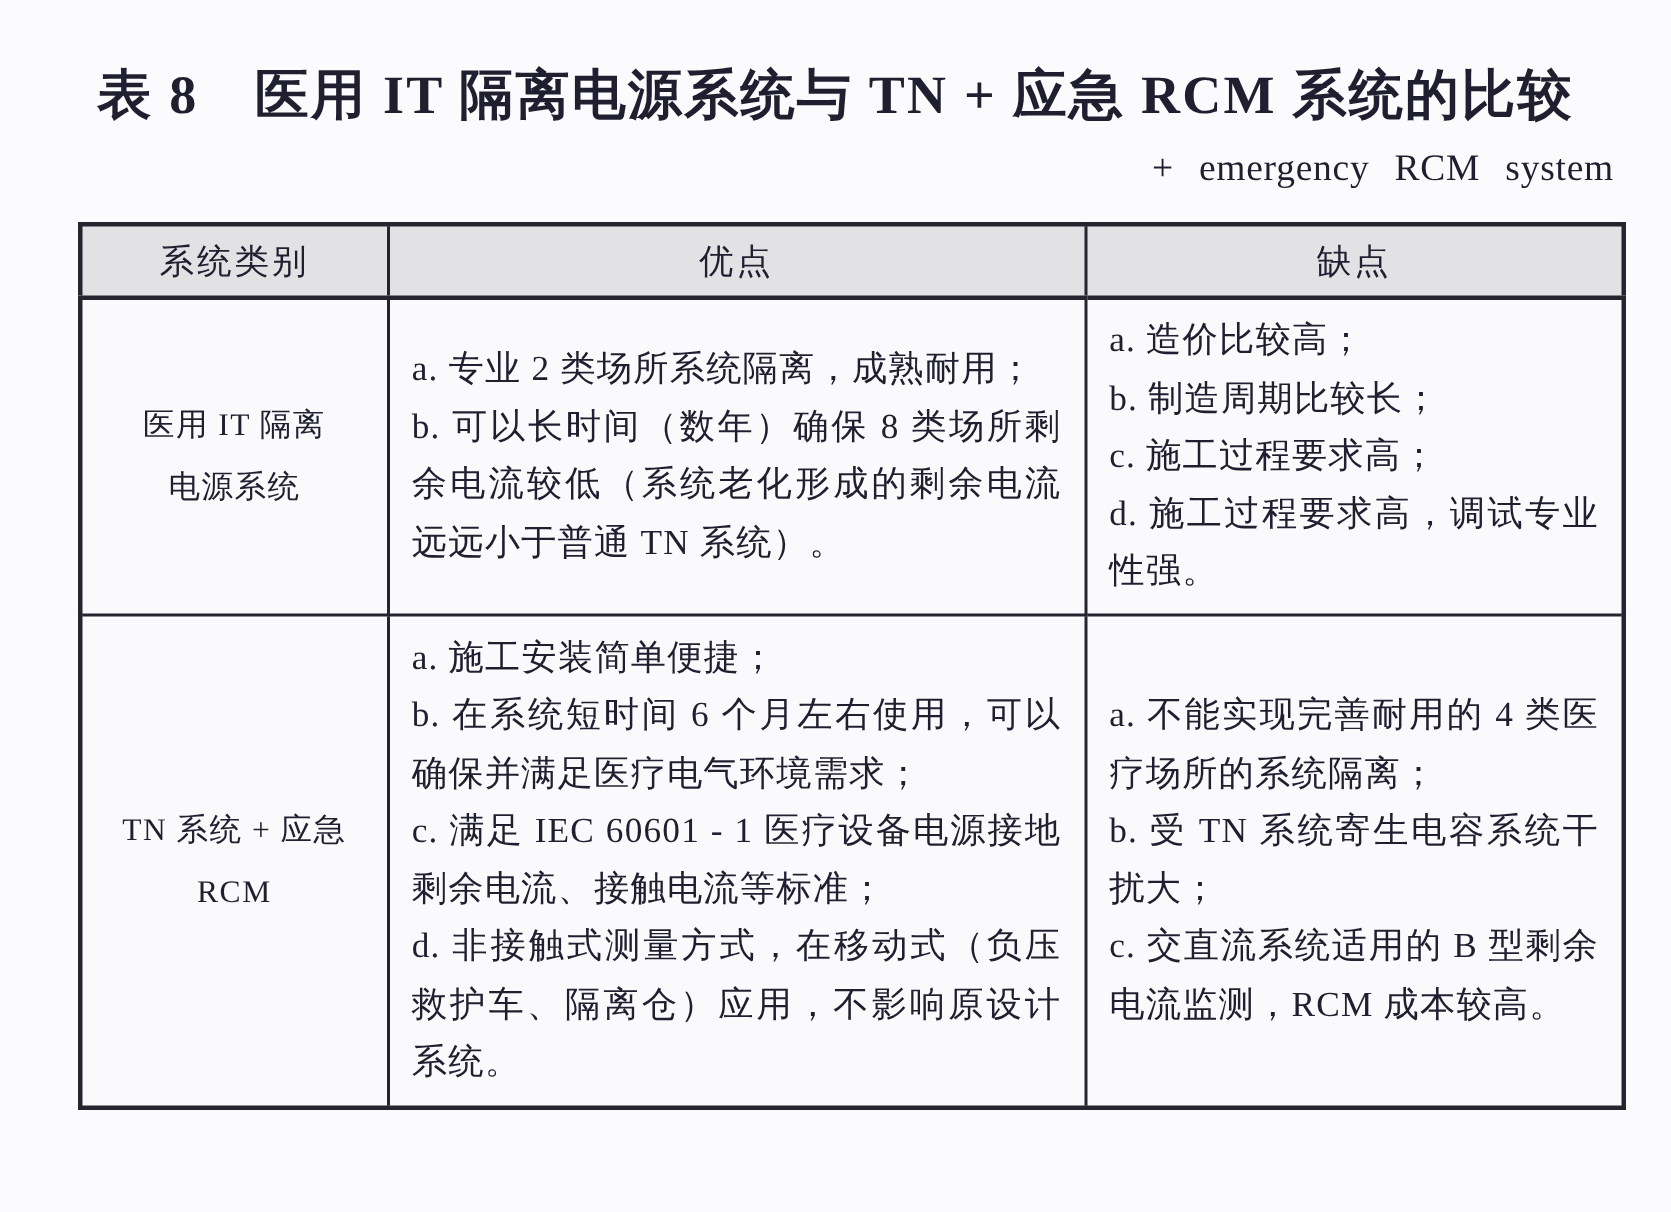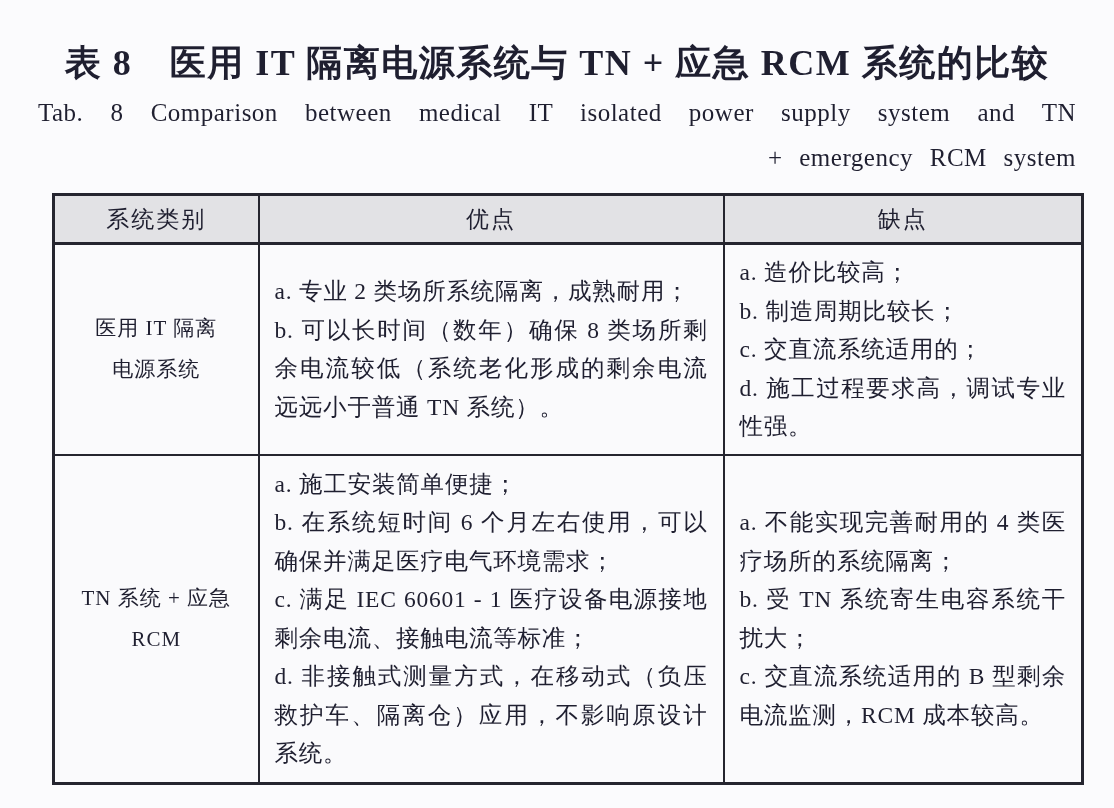--- a/index.html
+++ b/index.html
@@ -90,21 +90,20 @@
   }
 </style>
 </head>
 <body>
 
 <div class="sheet">
 
   <h1 class="title-zh">表 8　医用 IT 隔离电源系统与 TN + 应急 RCM 系统的比较</h1>
 
   <div class="title-en">
-    <div class="l1">Tab. 8 Comparison between medical IT isolated power supply system and TN</div>
     <div class="l2">+ emergency RCM system</div>
   </div>
 
   <table class="cmp">
     <colgroup>
         <col class="c1">
         <col class="c2">
         <col class="c3">
       </colgroup>
     <thead>
@@ -120,21 +119,21 @@
           <div>医用 IT 隔离</div>
           <div>电源系统</div>
         </td>
         <td class="items">
           <div class="item">a. 专业 2 类场所系统隔离，成熟耐用；</div>
           <div class="item">b. 可以长时间（数年）确保 8 类场所剩余电流较低（系统老化形成的剩余电流远远小于普通 TN 系统）。</div>
         </td>
         <td class="items">
           <div class="item">a. 造价比较高；</div>
           <div class="item">b. 制造周期比较长；</div>
-          <div class="item">c. 交直流系统适用的；</div>
+          <div class="item">c. 施工过程要求高；</div>
           <div class="item">d. 施工过程要求高，调试专业性强。</div>
         </td>
       </tr>
       <tr class="r2">
         <td class="sys">
           <div>TN 系统 + 应急</div>
           <div>RCM</div>
         </td>
         <td class="items">
           <div class="item">a. 施工安装简单便捷；</div>

